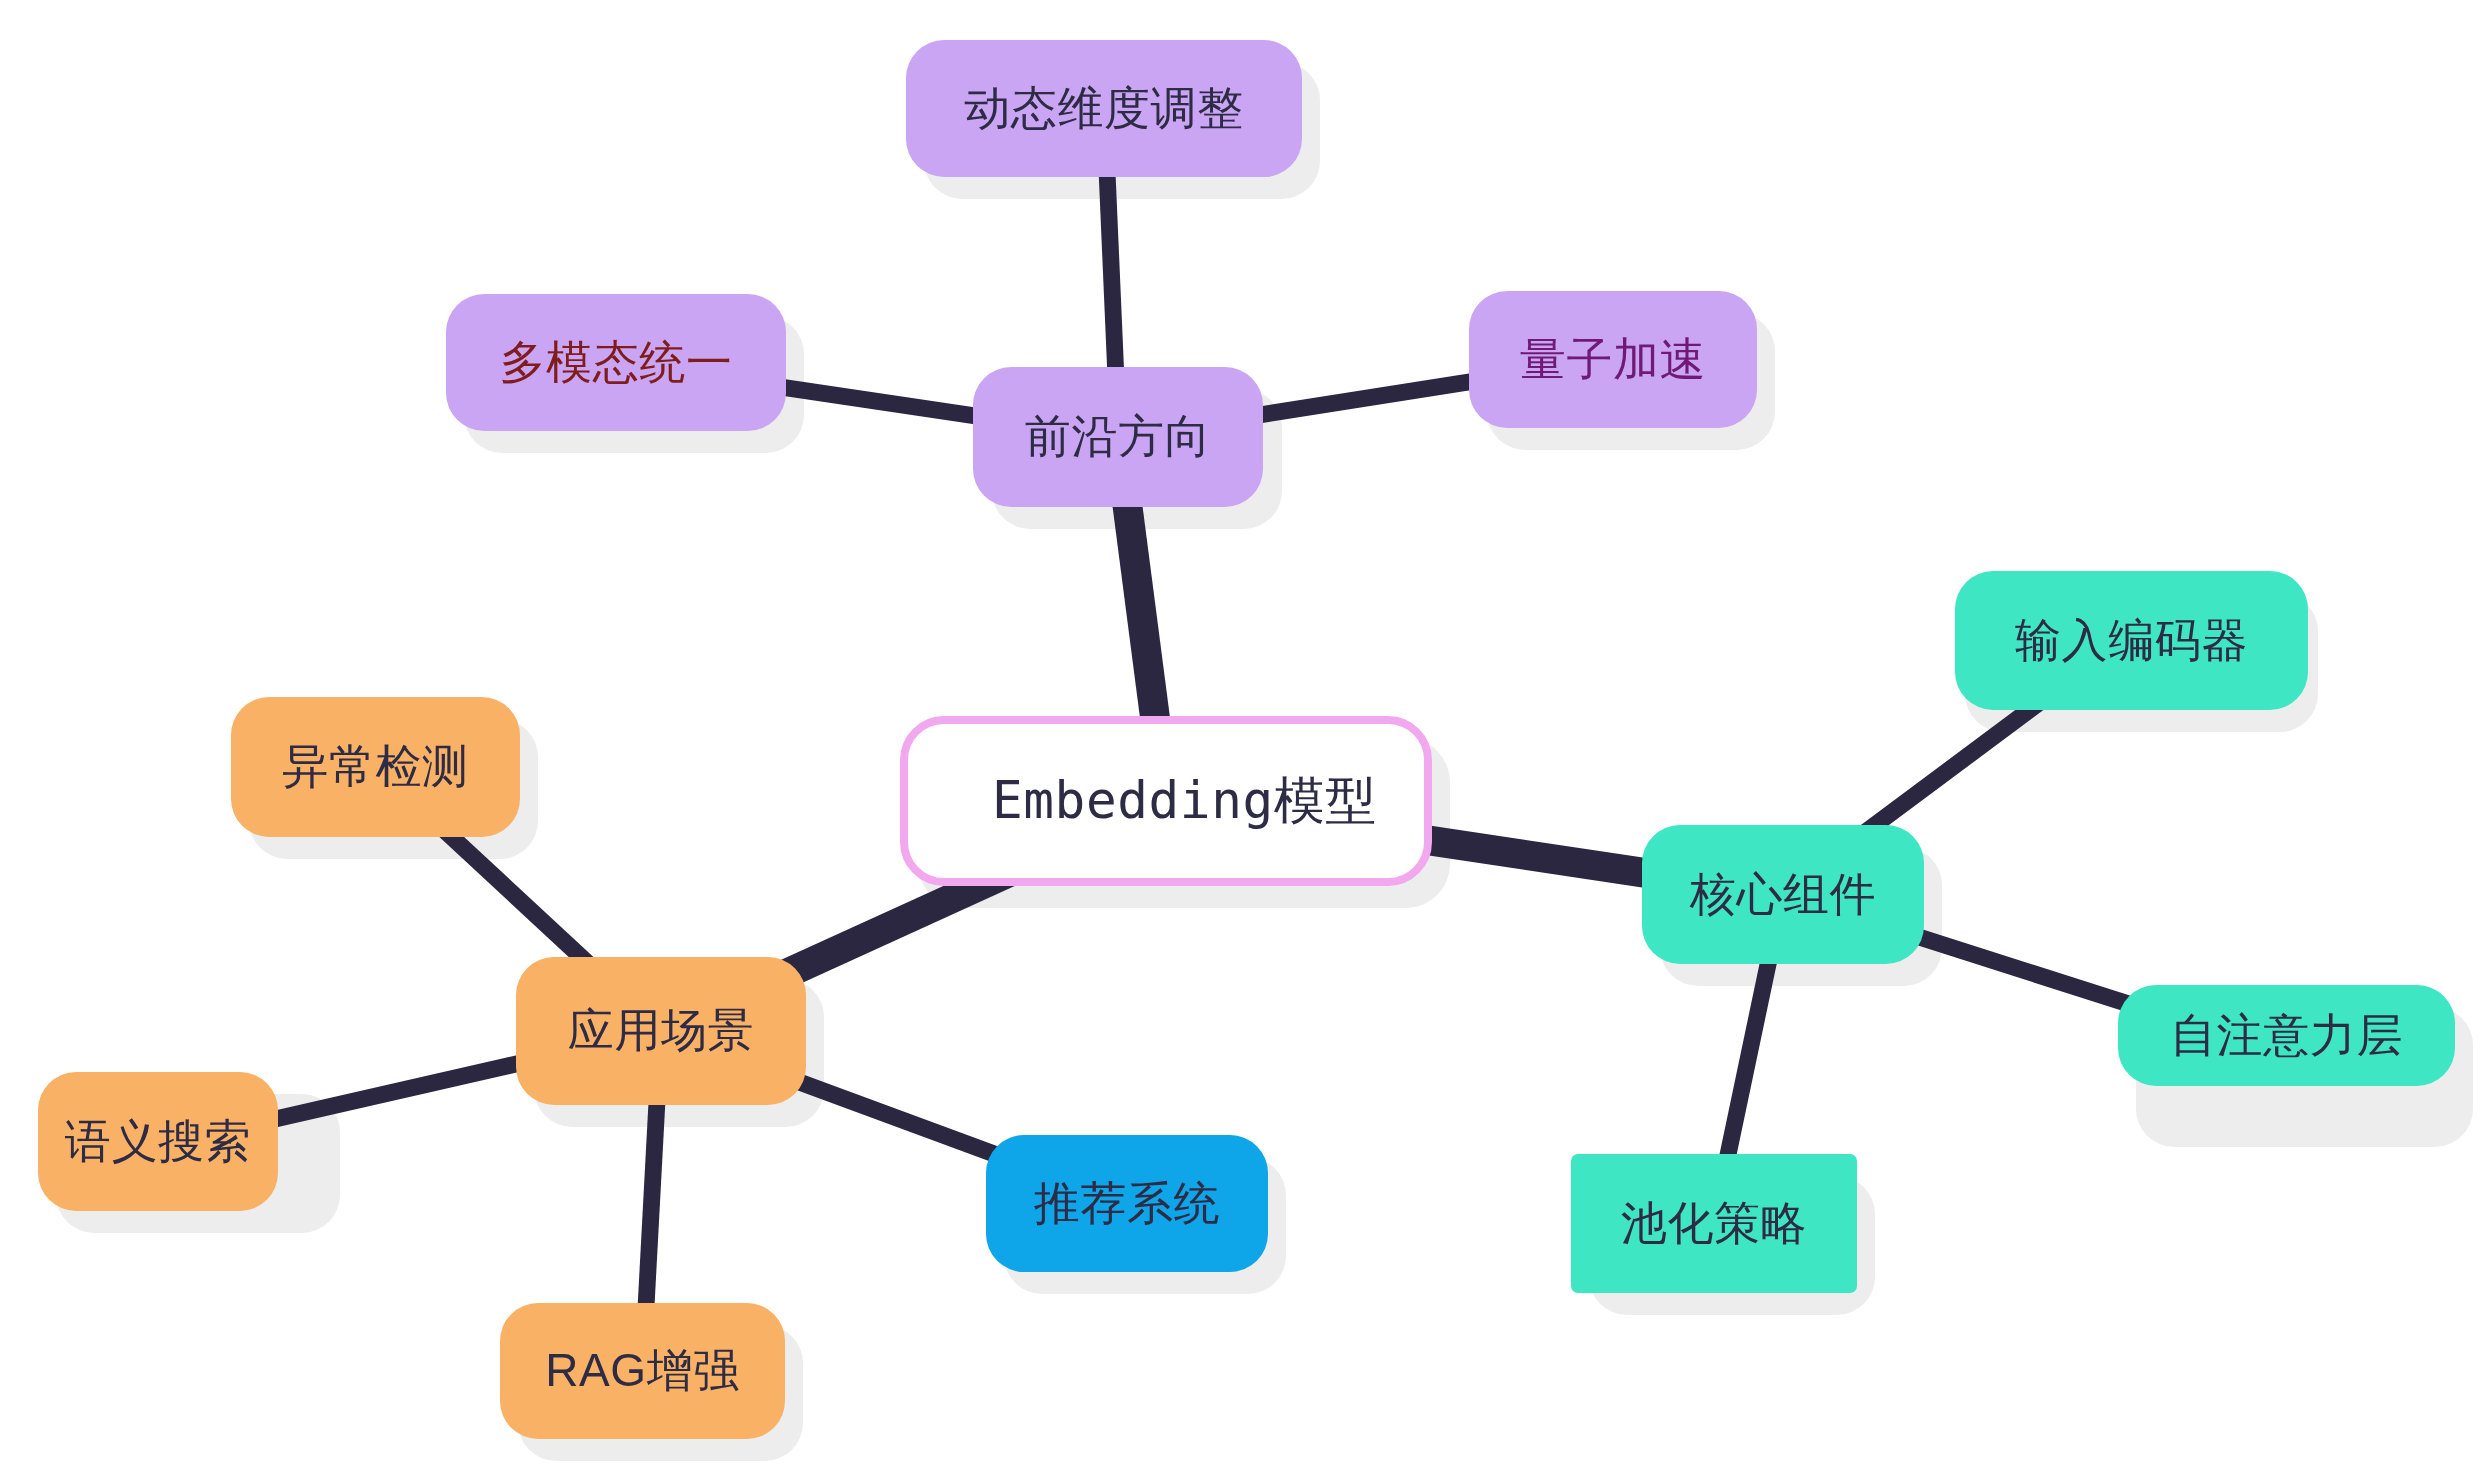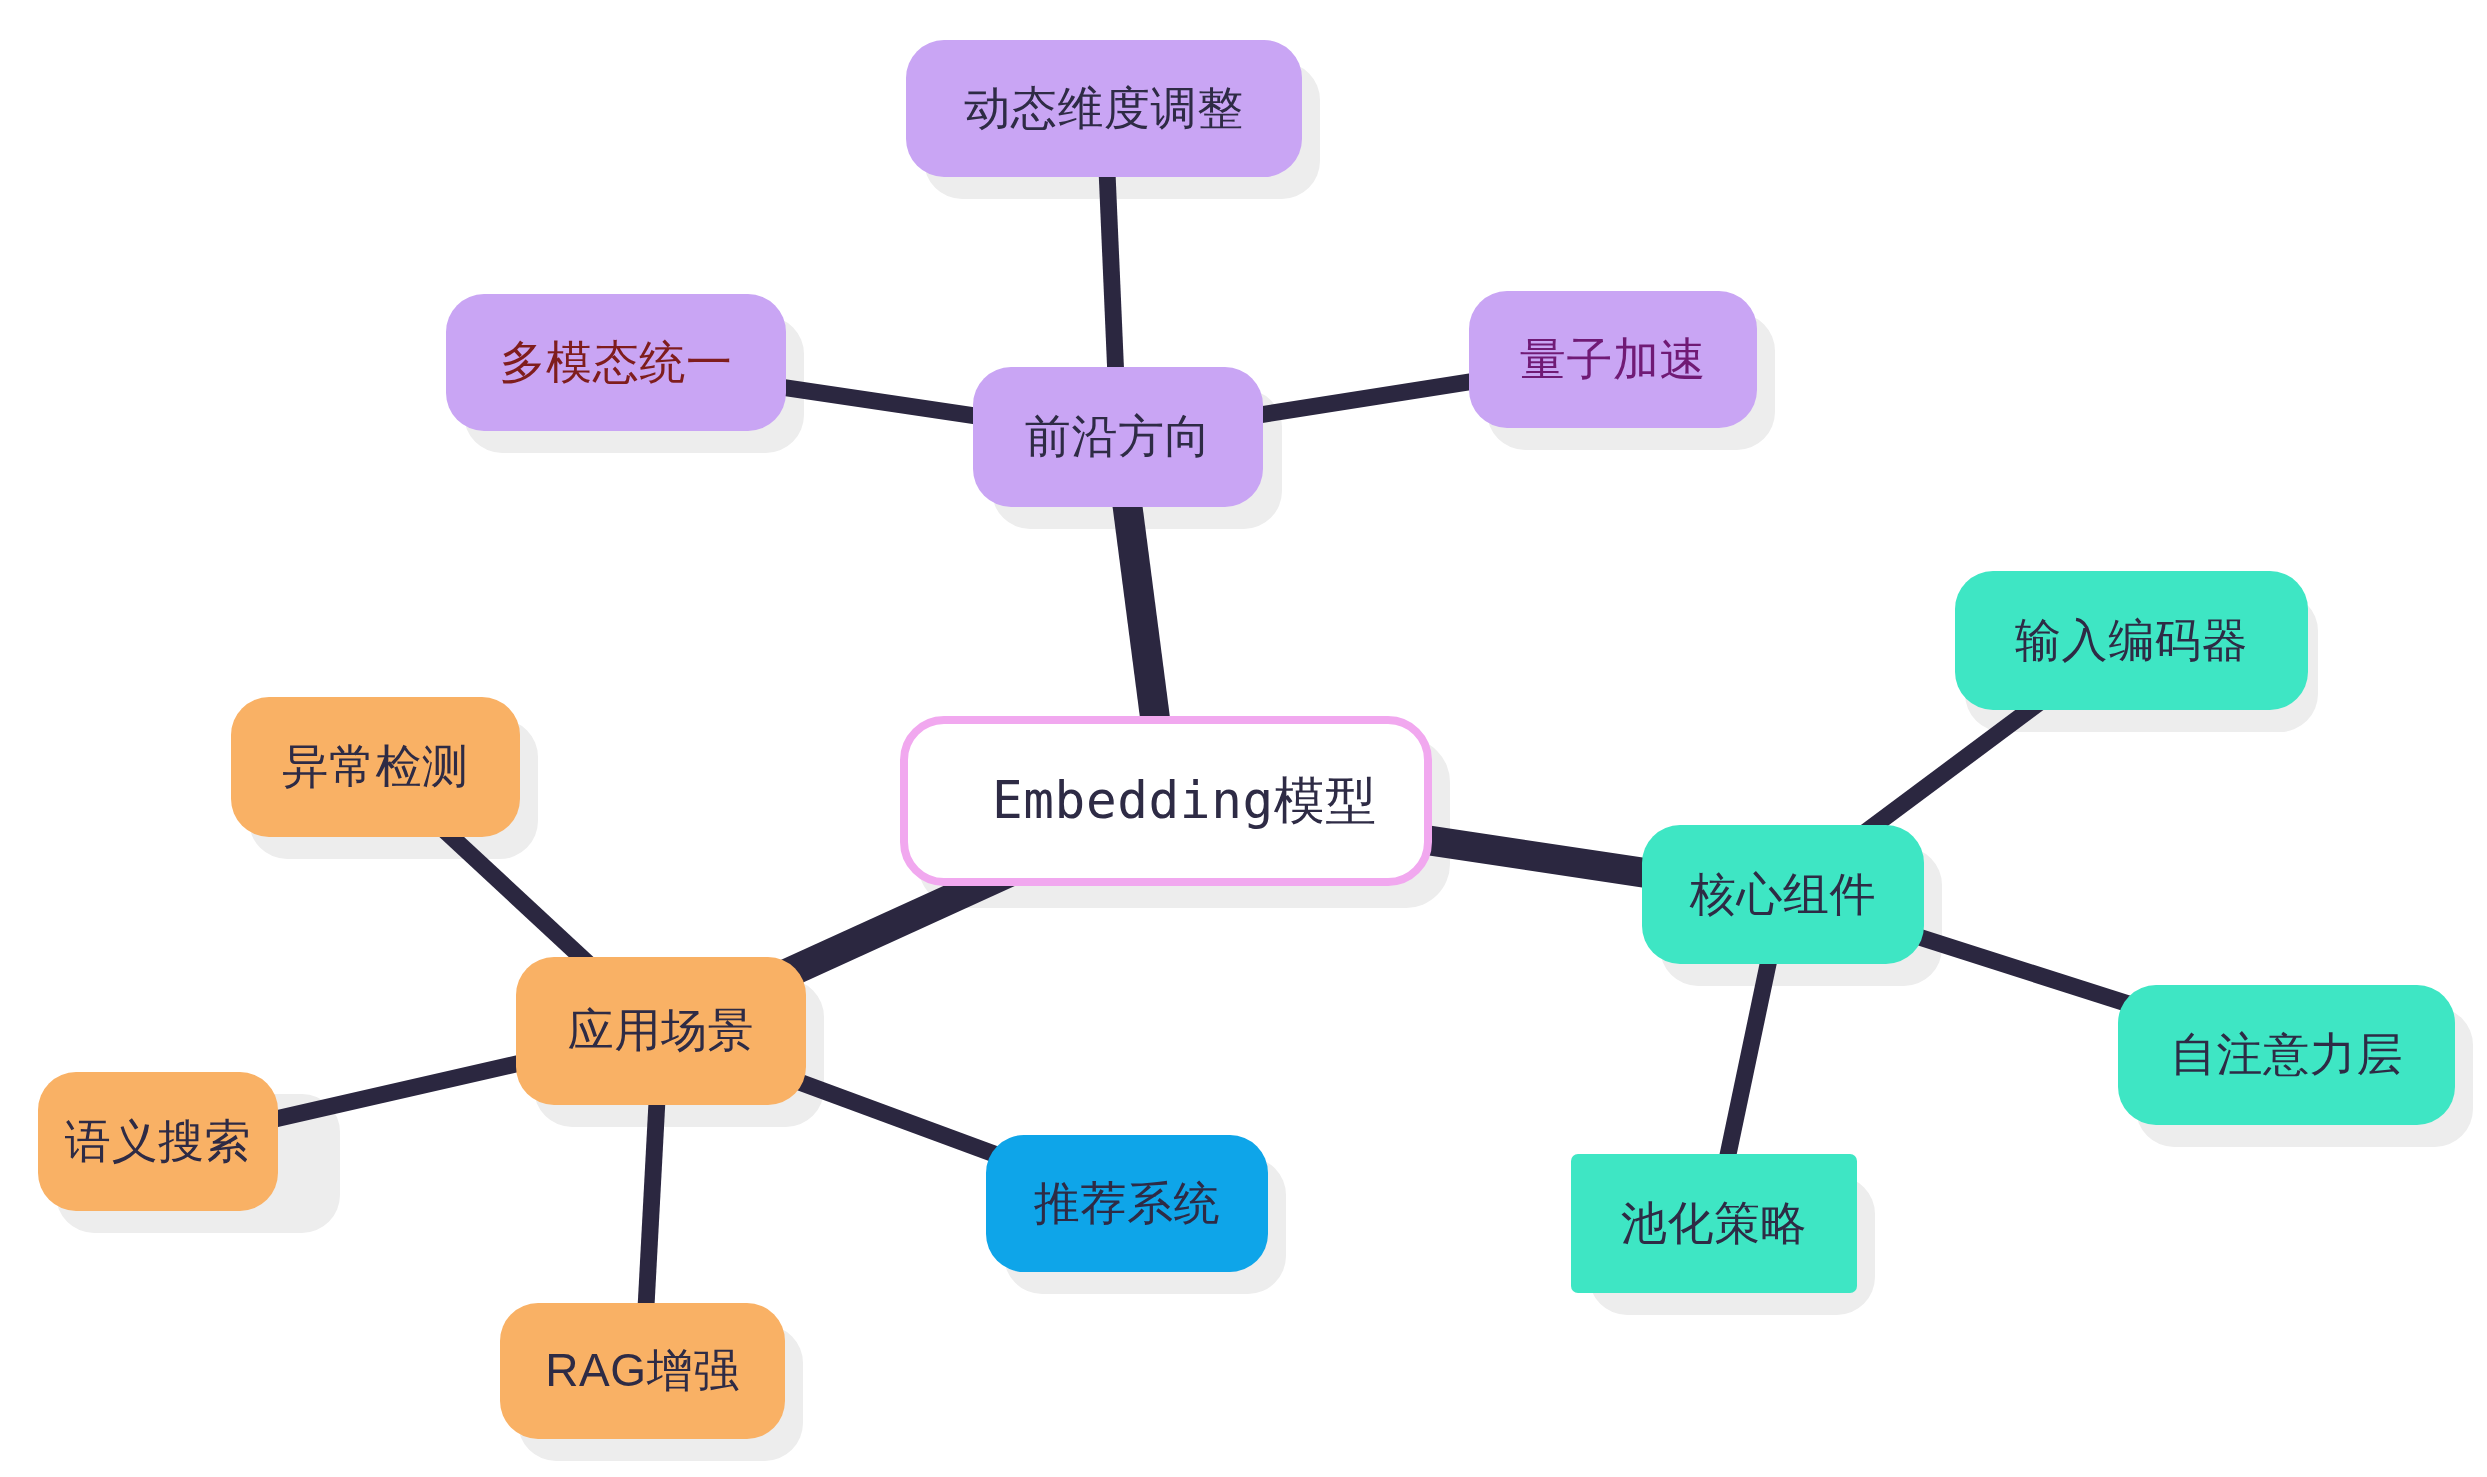--- a/index.html
+++ b/index.html
@@ -103,21 +103,21 @@
       </div>
       <div class="node leaf" style="left: 1469px; top: 291px; width: 288px; height: 137px; color: #701a75; background: rgb(201, 165, 244);">
         <span class="label">量子加速</span>
       </div>
       <div class="node branch" style="left: 1642px; top: 825px; width: 282px; height: 139px; color: rgb(46, 43, 69); background: rgb(62, 230, 196);">
         <span class="label">核心组件</span>
       </div>
       <div class="node leaf" style="left: 1947px; top: 571px; width: 353px; height: 139px; color: rgb(46, 43, 69); background: rgb(62, 230, 196); margin-left: 8px;">
         <span class="label">输入编码器</span>
       </div>
-      <div class="node leaf" style="left: 2118px; top: 985px; width: 337px; height: 140px; color: rgb(46, 43, 69); background: rgb(62, 230, 196);">
+      <div class="node leaf" style="left: 2118px; top: 985px; width: 337px; height: 101px; color: rgb(46, 43, 69); background: rgb(62, 230, 196);">
         <span class="label">自注意力层</span>
       </div>
       <div class="node leaf" style="left: 1571px; top: 1154px; width: 286px; height: 139px; color: rgb(46, 43, 69); background: rgb(62, 230, 196); border-radius: 7px;">
         <span class="label">池化策略</span>
       </div>
       <div class="node branch" style="left: 516px; top: 957px; width: 290px; height: 148px; color: rgb(46, 43, 69); background: rgb(249, 177, 101);">
         <span class="label">应用场景</span>
       </div>
       <div class="node leaf" style="left: 231px; top: 697px; width: 289px; height: 140px; color: rgb(46, 43, 69); background: rgb(249, 177, 101);">
         <span class="label">异常检测</span>

